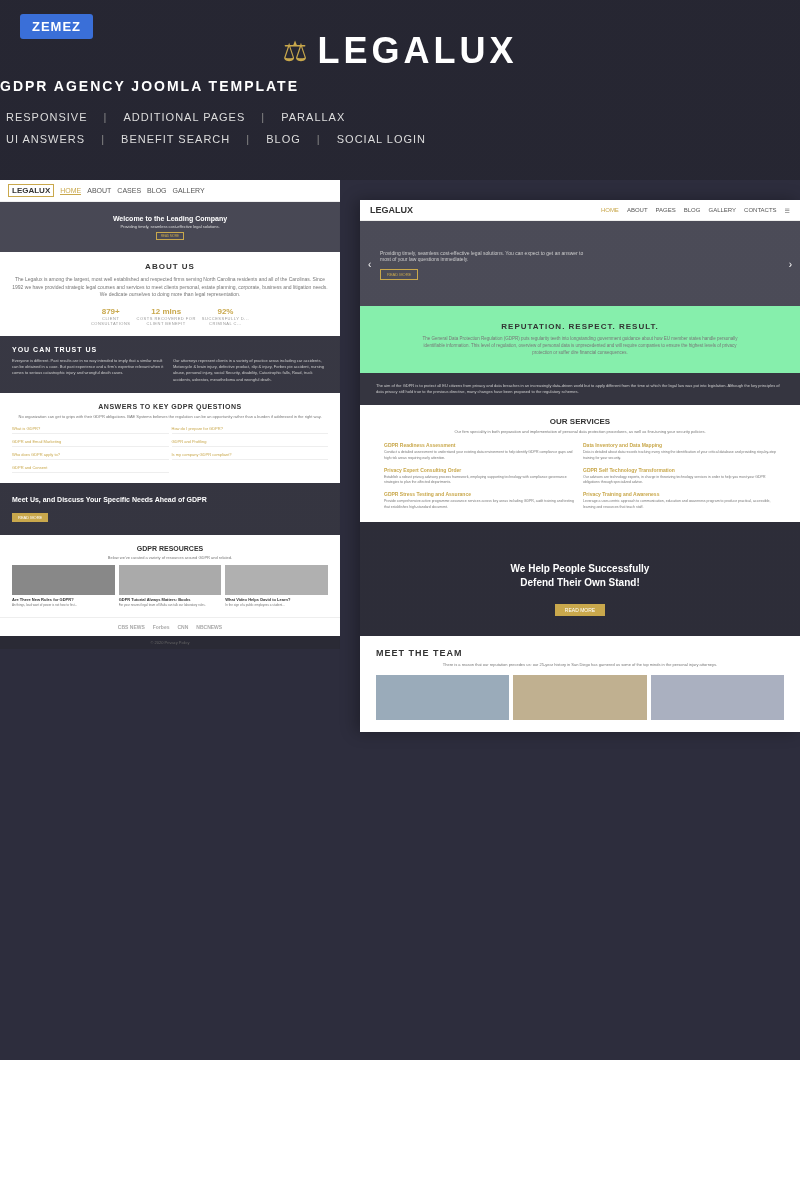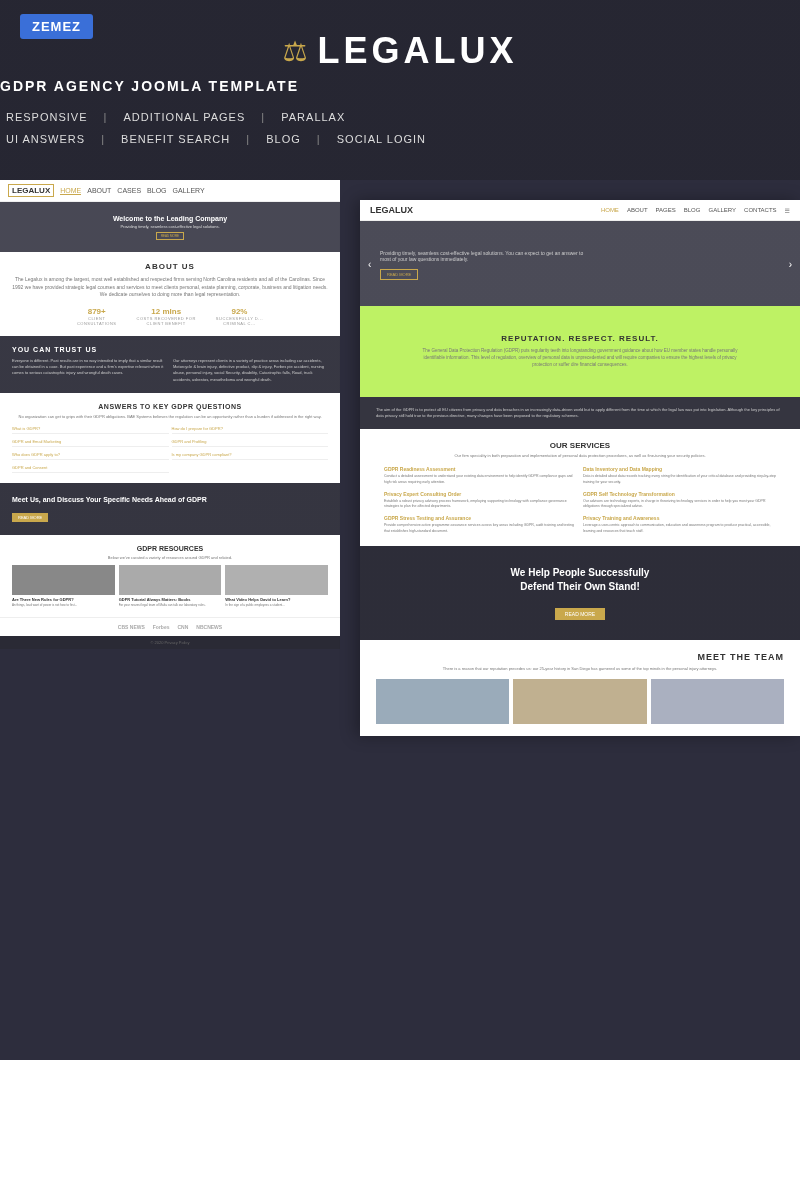--- a/index.html
+++ b/index.html
@@ -40,21 +40,21 @@
 
     .lp-hero {
       background: linear-gradient(rgba(60,60,70,0.6), rgba(60,60,70,0.6)), #5a5a6a;
       height: 50px; display: flex; align-items: center; justify-content: center;
     }
     .lp-hero-text { color: #fff; font-size: 6px; text-align: center; }
 
     .lp-about { padding: 10px 12px; text-align: center; }
     .lp-about-title { font-size: 8px; font-weight: 700; color: #333; letter-spacing: 1px; margin-bottom: 5px; }
     .lp-about-text { font-size: 5px; color: #777; line-height: 1.5; }
-    .lp-stats { display: flex; gap: 20px; margin-top: 8px; justify-content: center; }
+    .lp-stats { display: flex; gap: 6px; margin-top: 8px; justify-content: center; }
     .lp-stat { text-align: center; }
     .lp-stat-num { font-size: 8px; font-weight: 700; color: #c9a84c; }
     .lp-stat-label { font-size: 4px; color: #999; letter-spacing: 0.5px; }
 
     .lp-trust {
       background: linear-gradient(rgba(50,50,60,0.85), rgba(50,50,60,0.85)), #5a5a6a;
       padding: 10px 12px;
     }
     .lp-trust-title { color: #fff; font-size: 7px; font-weight: 700; letter-spacing: 1px; margin-bottom: 5px; }
     .lp-trust-text { color: #ccc; font-size: 4px; line-height: 1.6; }
@@ -113,21 +113,21 @@
     .rp-hero-text { color: #fff; }
     .rp-hero-title { font-size: 10px; font-weight: 700; line-height: 1.4; }
     .rp-hero-sub { font-size: 5px; color: #ccc; margin-top: 3px; }
     .rp-hero-btn {
       display: inline-block; margin-top: 5px;
       border: 1px solid #c9a84c; color: #c9a84c; font-size: 4px; padding: 2px 6px;
     }
     .rp-arrow { position: absolute; right: 8px; top: 50%; transform: translateY(-50%); color: #fff; font-size: 10px; }
     .rp-arrow-left { position: absolute; left: 8px; top: 50%; transform: translateY(-50%); color: #fff; font-size: 10px; }
 
-    .rp-reputation { padding: 28px 16px; text-align: center; background: #bef264; }
+    .rp-reputation { padding: 16px 16px; text-align: center; background: #86efac; }
     .rp-rep-title { font-size: 8px; font-weight: 700; color: #333; letter-spacing: 1px; margin-bottom: 4px; }
     .rp-rep-text { font-size: 4.5px; color: #777; line-height: 1.6; max-width: 320px; margin: 0 auto; }
 
     .rp-services-section {
       background: linear-gradient(rgba(40,40,50,0.8), rgba(40,40,50,0.8)), #6a6a7a;
       padding: 10px 16px;
     }
     .rp-services-text { color: #ccc; font-size: 4px; line-height: 1.6; }
 
     .rp-our-services { padding: 12px 24px; background: #fff; }
@@ -135,27 +135,27 @@
     .rp-os-sub { font-size: 4px; color: #777; text-align: center; margin-bottom: 8px; }
     .rp-services-grid { display: grid; grid-template-columns: 1fr 1fr; gap: 6px; }
     .rp-service-item { }
     .rp-service-name { font-size: 5px; font-weight: 700; color: #c9a84c; margin-bottom: 2px; }
     .rp-service-text { font-size: 3.5px; color: #777; line-height: 1.5; }
 
     .rp-defend {
       background: linear-gradient(rgba(30,30,40,0.75), rgba(30,30,40,0.75)), #5a5a6a;
       padding: 20px 16px; text-align: center;
     }
-    .rp-defend-title { color: #fff; font-size: 10px; font-weight: 700; line-height: 1.4; margin-bottom: 8px; }
+    .rp-defend-title { color: #fff; font-size: 10px; font-weight: 700; line-height: 1.4; margin-bottom: 8px; margin-top: 20px; }
     .rp-defend-btn {
       background: #c9a84c; color: #fff; font-size: 5px; padding: 3px 10px; display: inline-block;
     }
 
     .rp-meet { padding: 12px 16px; background: #fff; }
-    .rp-meet-title { font-size: 9px; font-weight: 700; color: #333; text-align: right; letter-spacing: 1px; margin-bottom: 4px; }
+    .rp-meet-title { font-size: 9px; font-weight: 700; color: #333; text-align: left; letter-spacing: 1px; margin-bottom: 4px; }
     .rp-meet-sub { font-size: 4px; color: #777; text-align: center; margin-bottom: 8px; }
     .rp-team-grid { display: grid; grid-template-columns: 1fr 1fr 1fr; gap: 4px; }
     .rp-team-photo { height: 45px; background: #bbb; }
     .rp-team-photo.p1 { background: #9aabba; }
     .rp-team-photo.p2 { background: #c0b090; }
     .rp-team-photo.p3 { background: #aab0c0; }
 
     
     .preview-container {
       position: relative;

